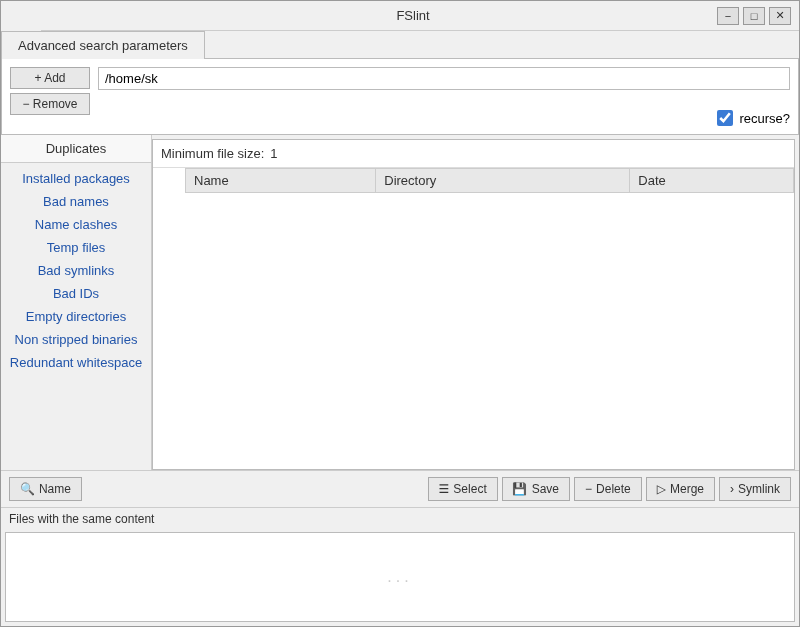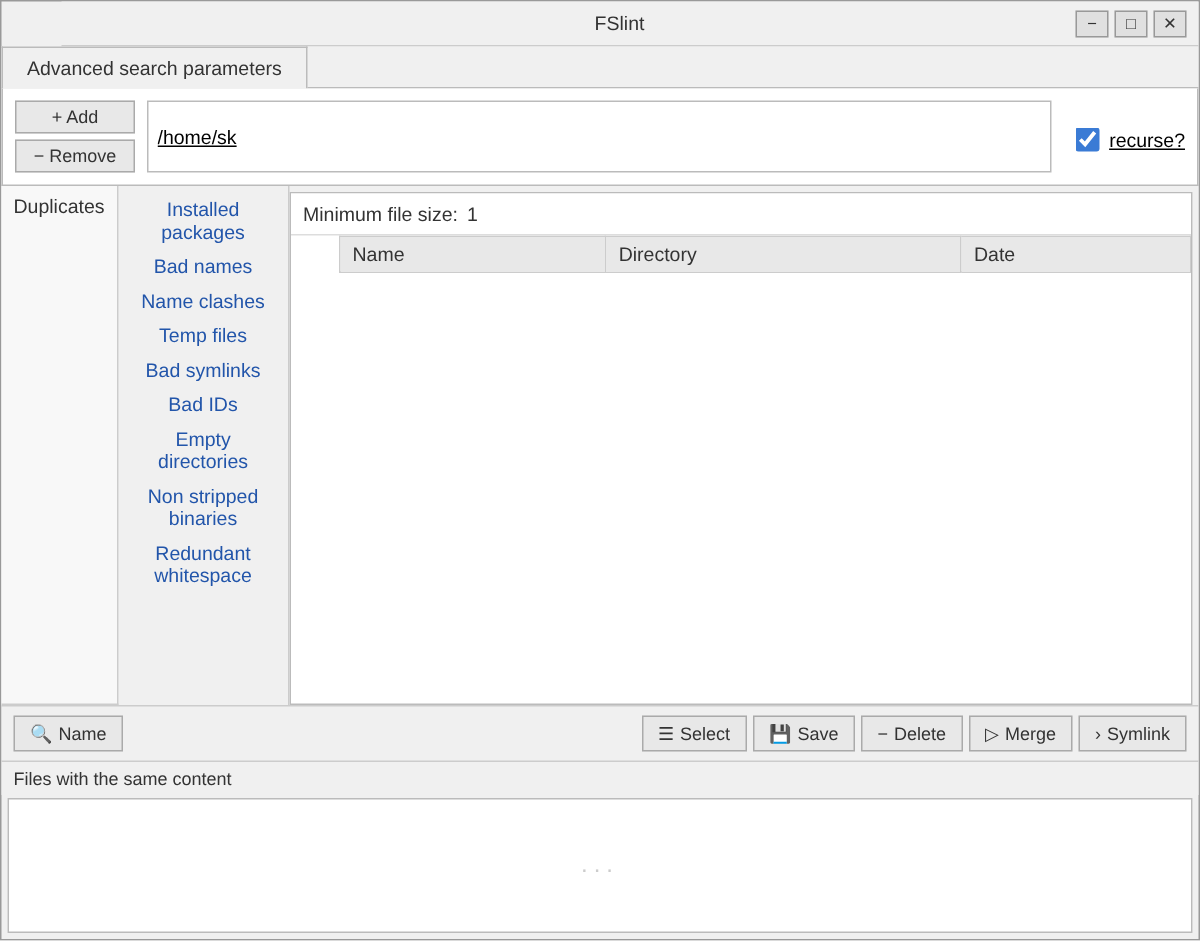--- a/index.html
+++ b/index.html
@@ -99,23 +99,22 @@
       border: 1px solid #aaa;
       background: #e8e8e8;
       cursor: pointer;
       font-size: 12px;
       color: #333;
       min-width: 80px;
     }
     .search-path-content {
       flex: 1;
       display: flex;
-      flex-direction: row;
+      flex-direction: column;
       gap: 16px;
-      text-decoration: underline;
     }
     .path-input {
       border: 1px solid #bbb;
       padding: 3px 6px;
       font-size: 13px;
       background: #fff;
       flex: 1;
     }
     .recurse-row {
       display: flex;
@@ -246,22 +245,22 @@
       left: 50%;
       transform: translate(-50%, -50%);
       color: #ccc;
       font-size: 16px;
       letter-spacing: 4px;
     }
 
     
     .left-section {
       display: flex;
-      flex-direction: row;
-      width: 192px;
+      flex-direction: column;
+      width: 151px;
       flex-shrink: 0;
     }
     .sidebar-header {
       padding: 6px 8px;
       font-size: 13px;
       color: #333;
       text-align: center;
       border-right: 1px solid #ccc;
       border-bottom: 1px solid #ccc;
       background: #f8f8f8;

